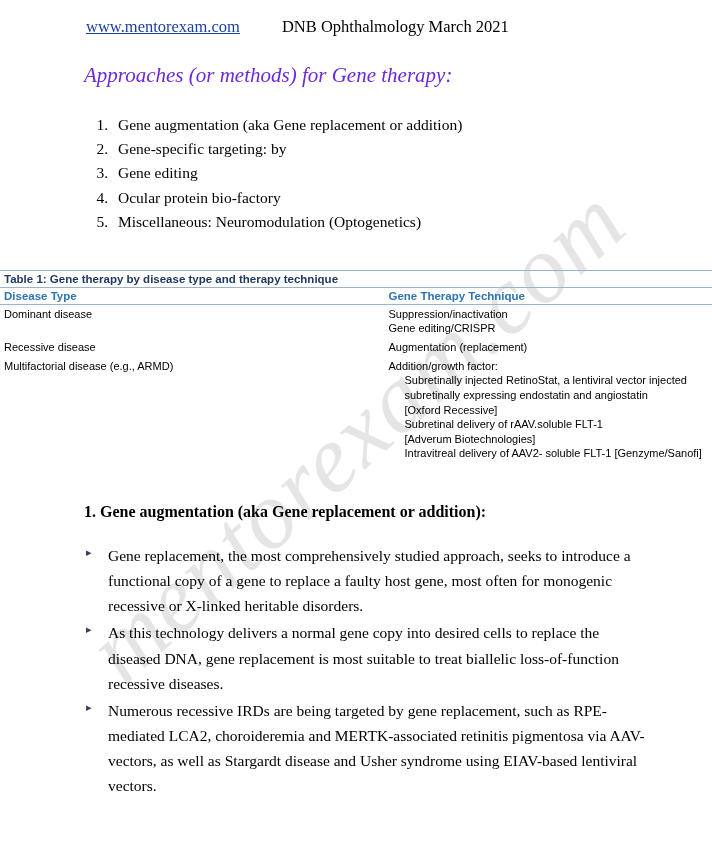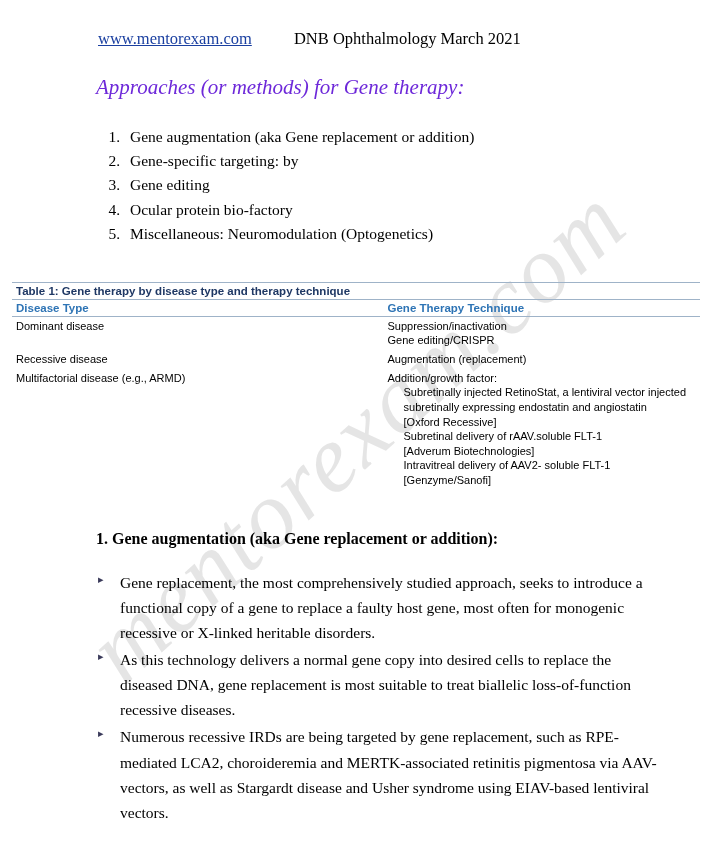--- a/index.html
+++ b/index.html
@@ -28,21 +28,21 @@
     color: rgba(170, 170, 170, 0.30);
     white-space: nowrap;
     pointer-events: none;
     letter-spacing: 2px;
     z-index: 0;
   }
 
   .page {
     position: relative;
     z-index: 2;
-    padding: 12px;
+    padding: 0;
   }
 
   
   .header {
     padding-top: 17px;
     text-align: left;
     padding-left: 86px;
     font-size: 16.5px;
   }
   .header-link {

